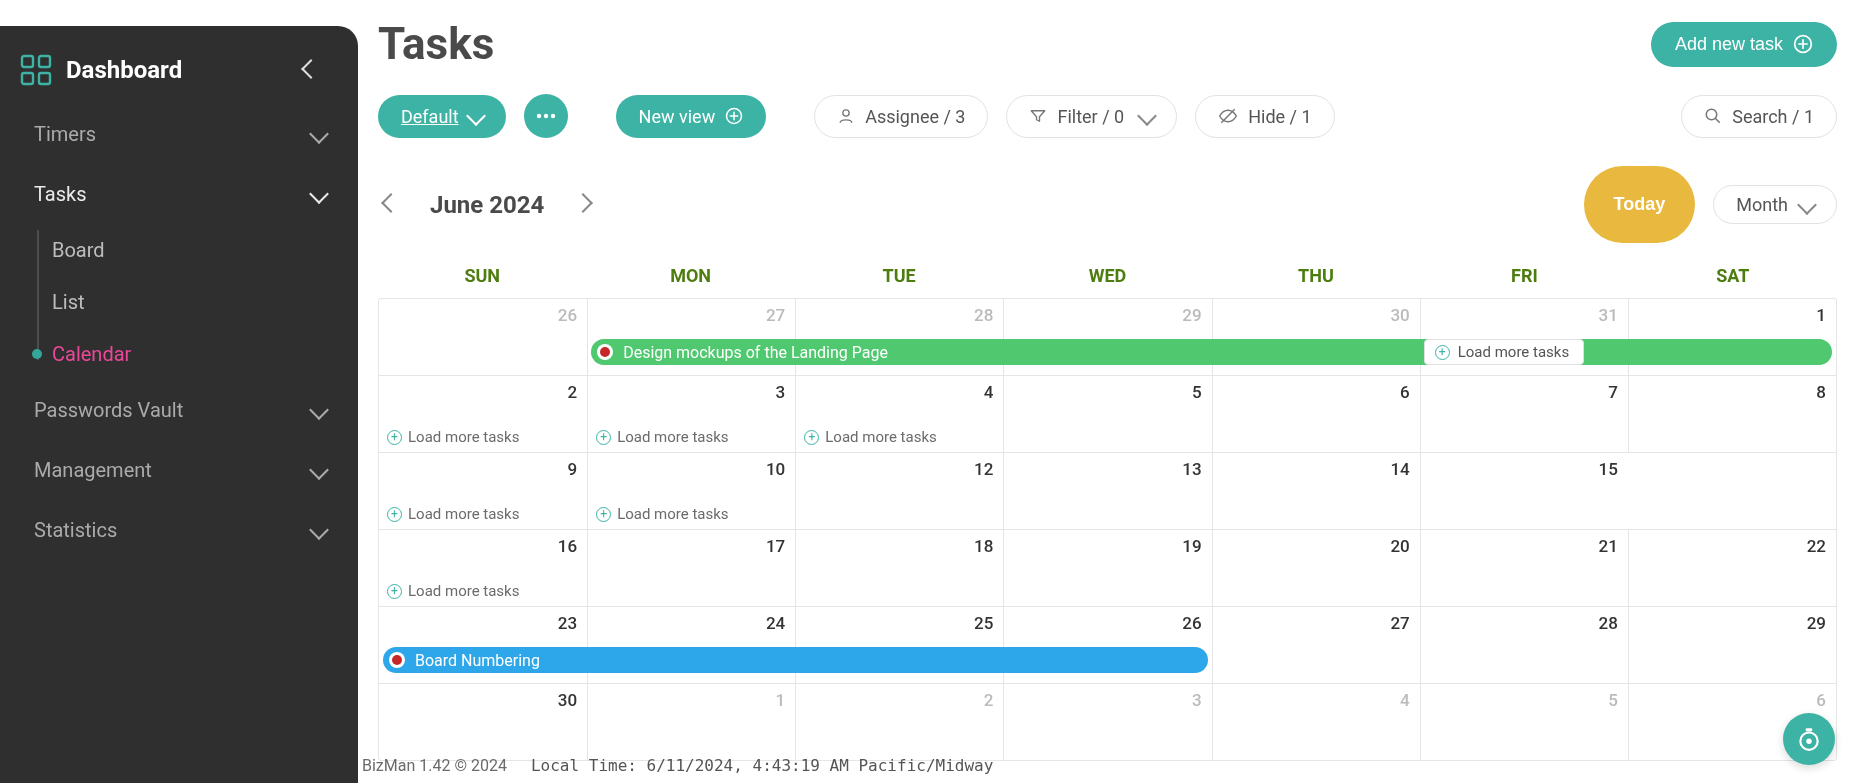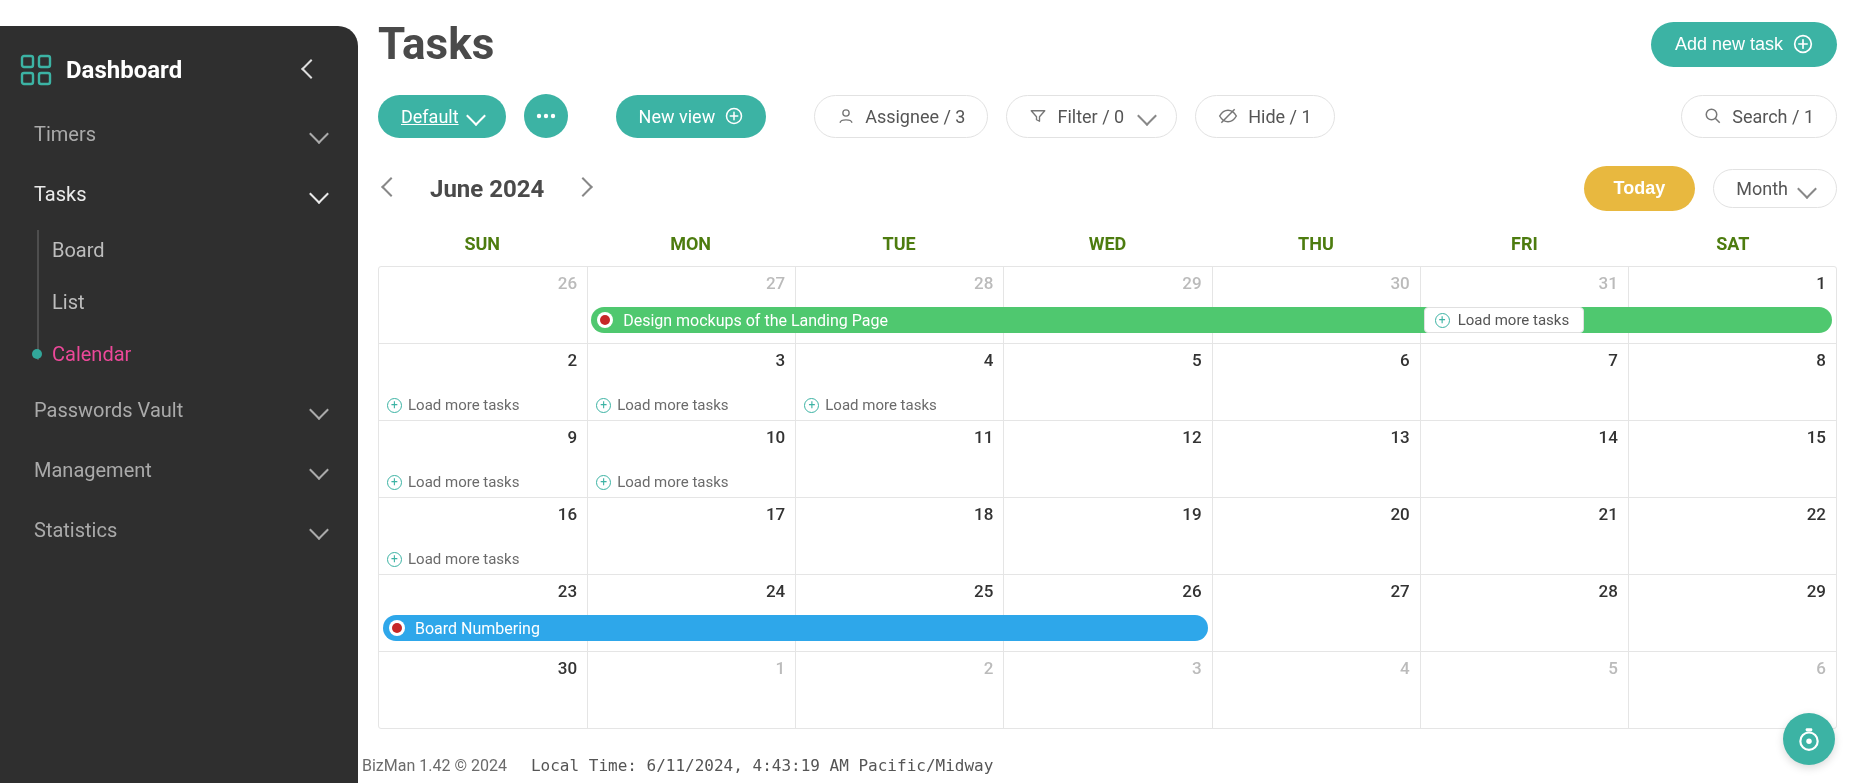--- a/index.html
+++ b/index.html
@@ -140,21 +140,21 @@
   }
   .cal-nav {
     display: flex; align-items: center; gap: 26px;
   }
   .cal-arrow { color: #888; cursor: pointer; padding: 6px; }
   .cal-month {
     font-size: 24px; font-weight: 700; color: #4a4a4a;
   }
   .today-btn {
     background: #e8b83f; color: #fff; border:none; border-radius: 999px;
-    padding: 12px 30px; font-size: 18px; font-weight: 600; cursor: pointer;
+    padding: 28px 30px; font-size: 18px; font-weight: 600; cursor: pointer;
   }
   .view-select {
     background: #fff; border: 1px solid #e2e2e2; border-radius: 999px;
     padding: 8px 22px; font-size: 18px; color: #555;
     display: inline-flex; align-items: center; gap: 12px; cursor: pointer;
   }
 
   
   .calendar {
     width: 100%;
@@ -521,23 +521,20 @@
             </div>
           </div>
           <div class="cal-cell">
             <div class="cal-date">10</div>
             <div class="load-more">
               <span class="plus">+</span>
               <span>Load more tasks</span>
             </div>
           </div>
           <div class="cal-cell">
-            <div class="cal-date">11</div>
-          </div>
-          <div class="cal-cell">
             <div class="cal-date">12</div>
           </div>
           <div class="cal-cell">
             <div class="cal-date">13</div>
           </div>
           <div class="cal-cell">
             <div class="cal-date">14</div>
           </div>
           <div class="cal-cell">
             <div class="cal-date">15</div>

